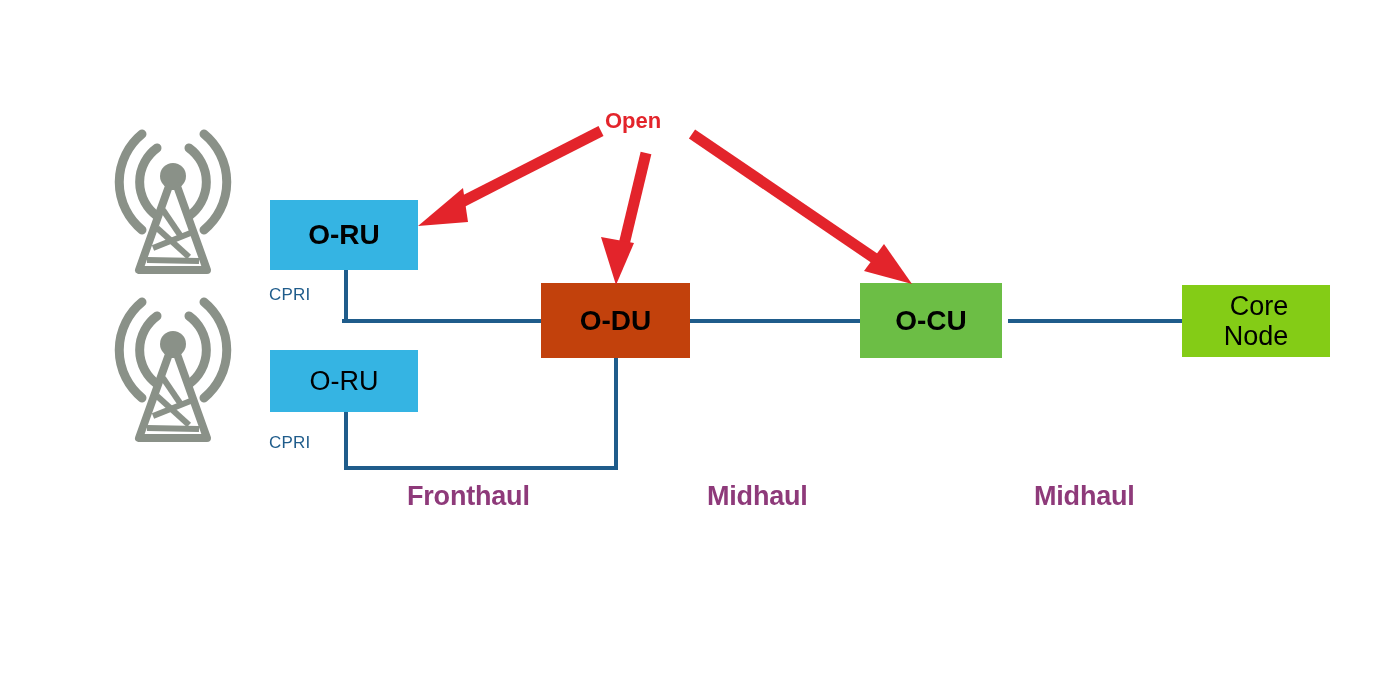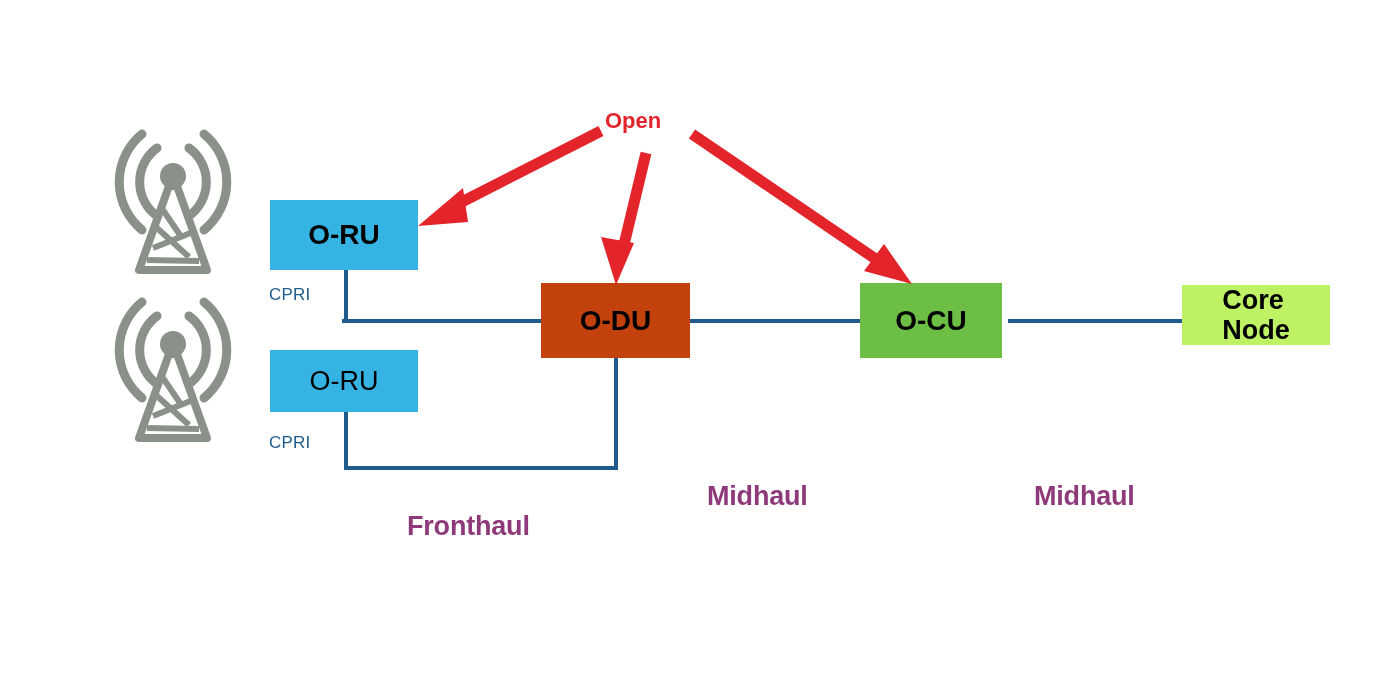--- a/index.html
+++ b/index.html
@@ -23,21 +23,21 @@
     position: absolute;
     left: 0; top: 0;
     width: 1379px;
     height: 698px;
   }
   .node {
     position: absolute;
     display: flex;
     align-items: center;
     justify-content: center;
-    text-align: left;
+    text-align: right;
     color: #000000;
     box-sizing: border-box;
     line-height: 1.12;
   }
   .node-oru-top {
     left: 270px; top: 200px; width: 148px; height: 70px;
     background: #35B4E3;
     font-size: 28px; font-weight: bold;
   }
   .node-oru-bottom {
@@ -49,42 +49,42 @@
     left: 541px; top: 283px; width: 149px; height: 75px;
     background: #c2410c;
     font-size: 28px; font-weight: bold;
   }
   .node-ocu {
     left: 860px; top: 283px; width: 142px; height: 75px;
     background: #6CBE45;
     font-size: 28px; font-weight: bold;
   }
   .node-core {
-    left: 1182px; top: 285px; width: 148px; height: 60px;
-    background: #bef264;
-    font-size: 27px; font-weight: bold;
+    left: 1182px; top: 285px; width: 148px; height: 72px;
+    background: #84cc16;
+    font-size: 27px; font-weight: normal;
     white-space: pre-line;
   }
   .cpri-label {
     position: absolute;
     color: #1F5C8B;
     font-size: 17px;
     font-weight: normal;
     letter-spacing: 0.2px;
   }
   .cpri-top  { left: 269px; top: 285px; }
   .cpri-bot  { left: 269px; top: 433px; }
   .haul-label {
     position: absolute;
     color: #8E3A7A;
     font-size: 27px;
     font-weight: bold;
     letter-spacing: -0.2px;
   }
-  .haul-front { left: 407px; top: 481px; margin-top: 30px; }
+  .haul-front { left: 407px; top: 481px; }
   .haul-mid   { left: 707px; top: 481px; }
   .haul-back  { left: 1034px; top: 481px; }
   .open-label {
     position: absolute;
     left: 605px; top: 108px;
     color: #E3242B;
     font-size: 22px;
     font-weight: bold;
   }
   .tower {

